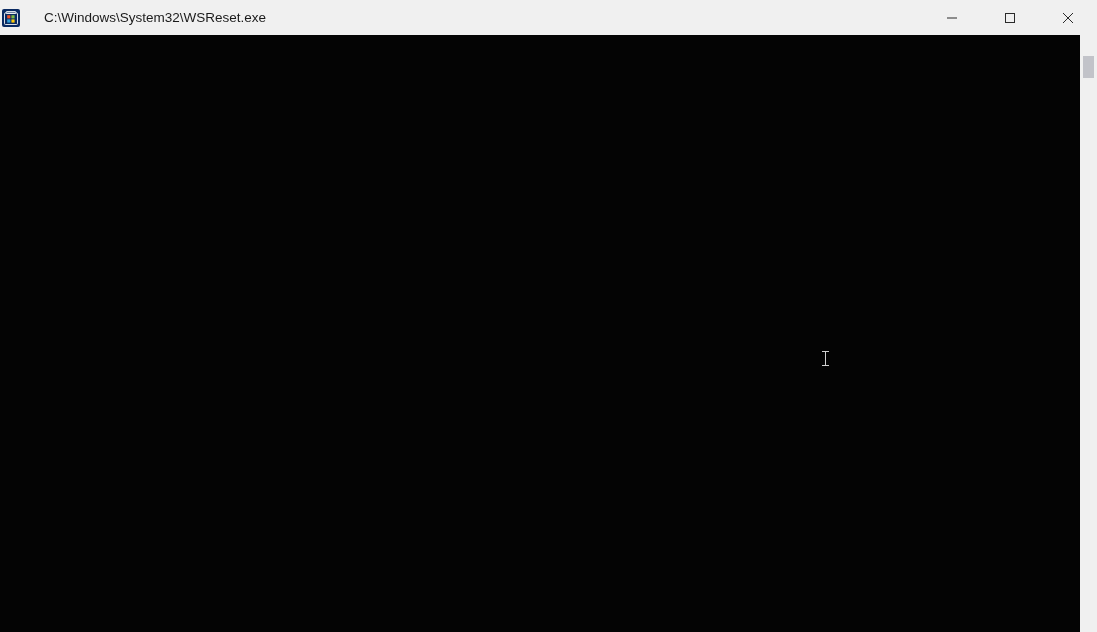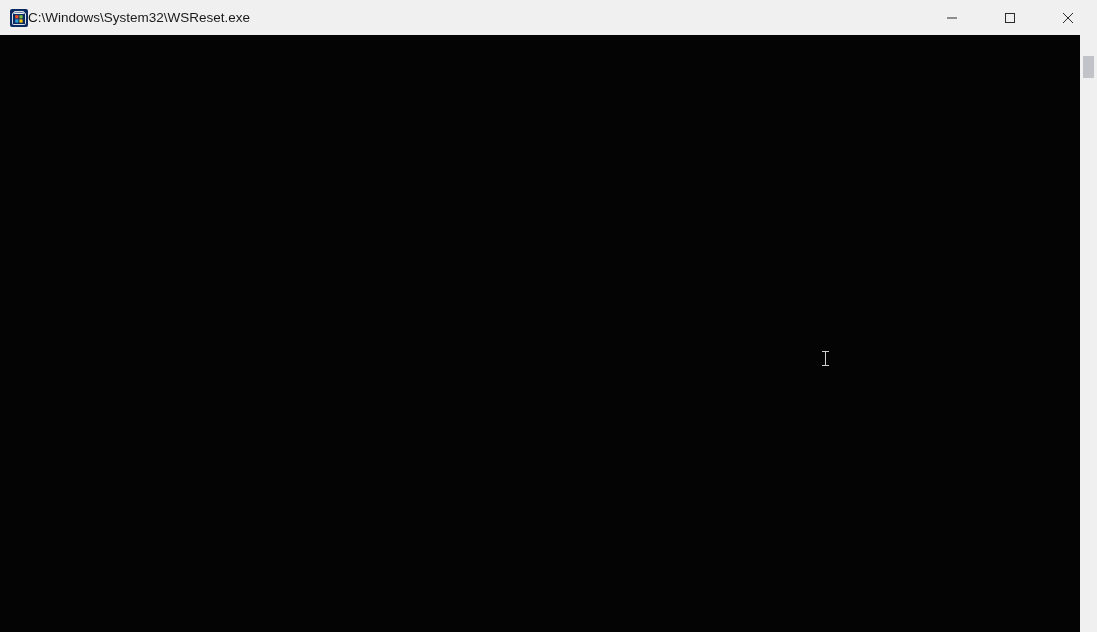--- a/index.html
+++ b/index.html
@@ -24,22 +24,22 @@
     .titlebar {
       height: 35px;
       background: #f0f0f0;
       display: flex;
       align-items: center;
       flex-shrink: 0;
     }
     .titlebar-left {
       display: flex;
       align-items: center;
-      padding-left: 10px;
-      gap: 0;
+      padding-left: 2px;
+      gap: 24px;
       flex: 1;
       height: 100%;
     }
     .app-icon {
       width: 18px;
       height: 18px;
       flex-shrink: 0;
     }
     .title-text {
       font-size: 13.5px;

